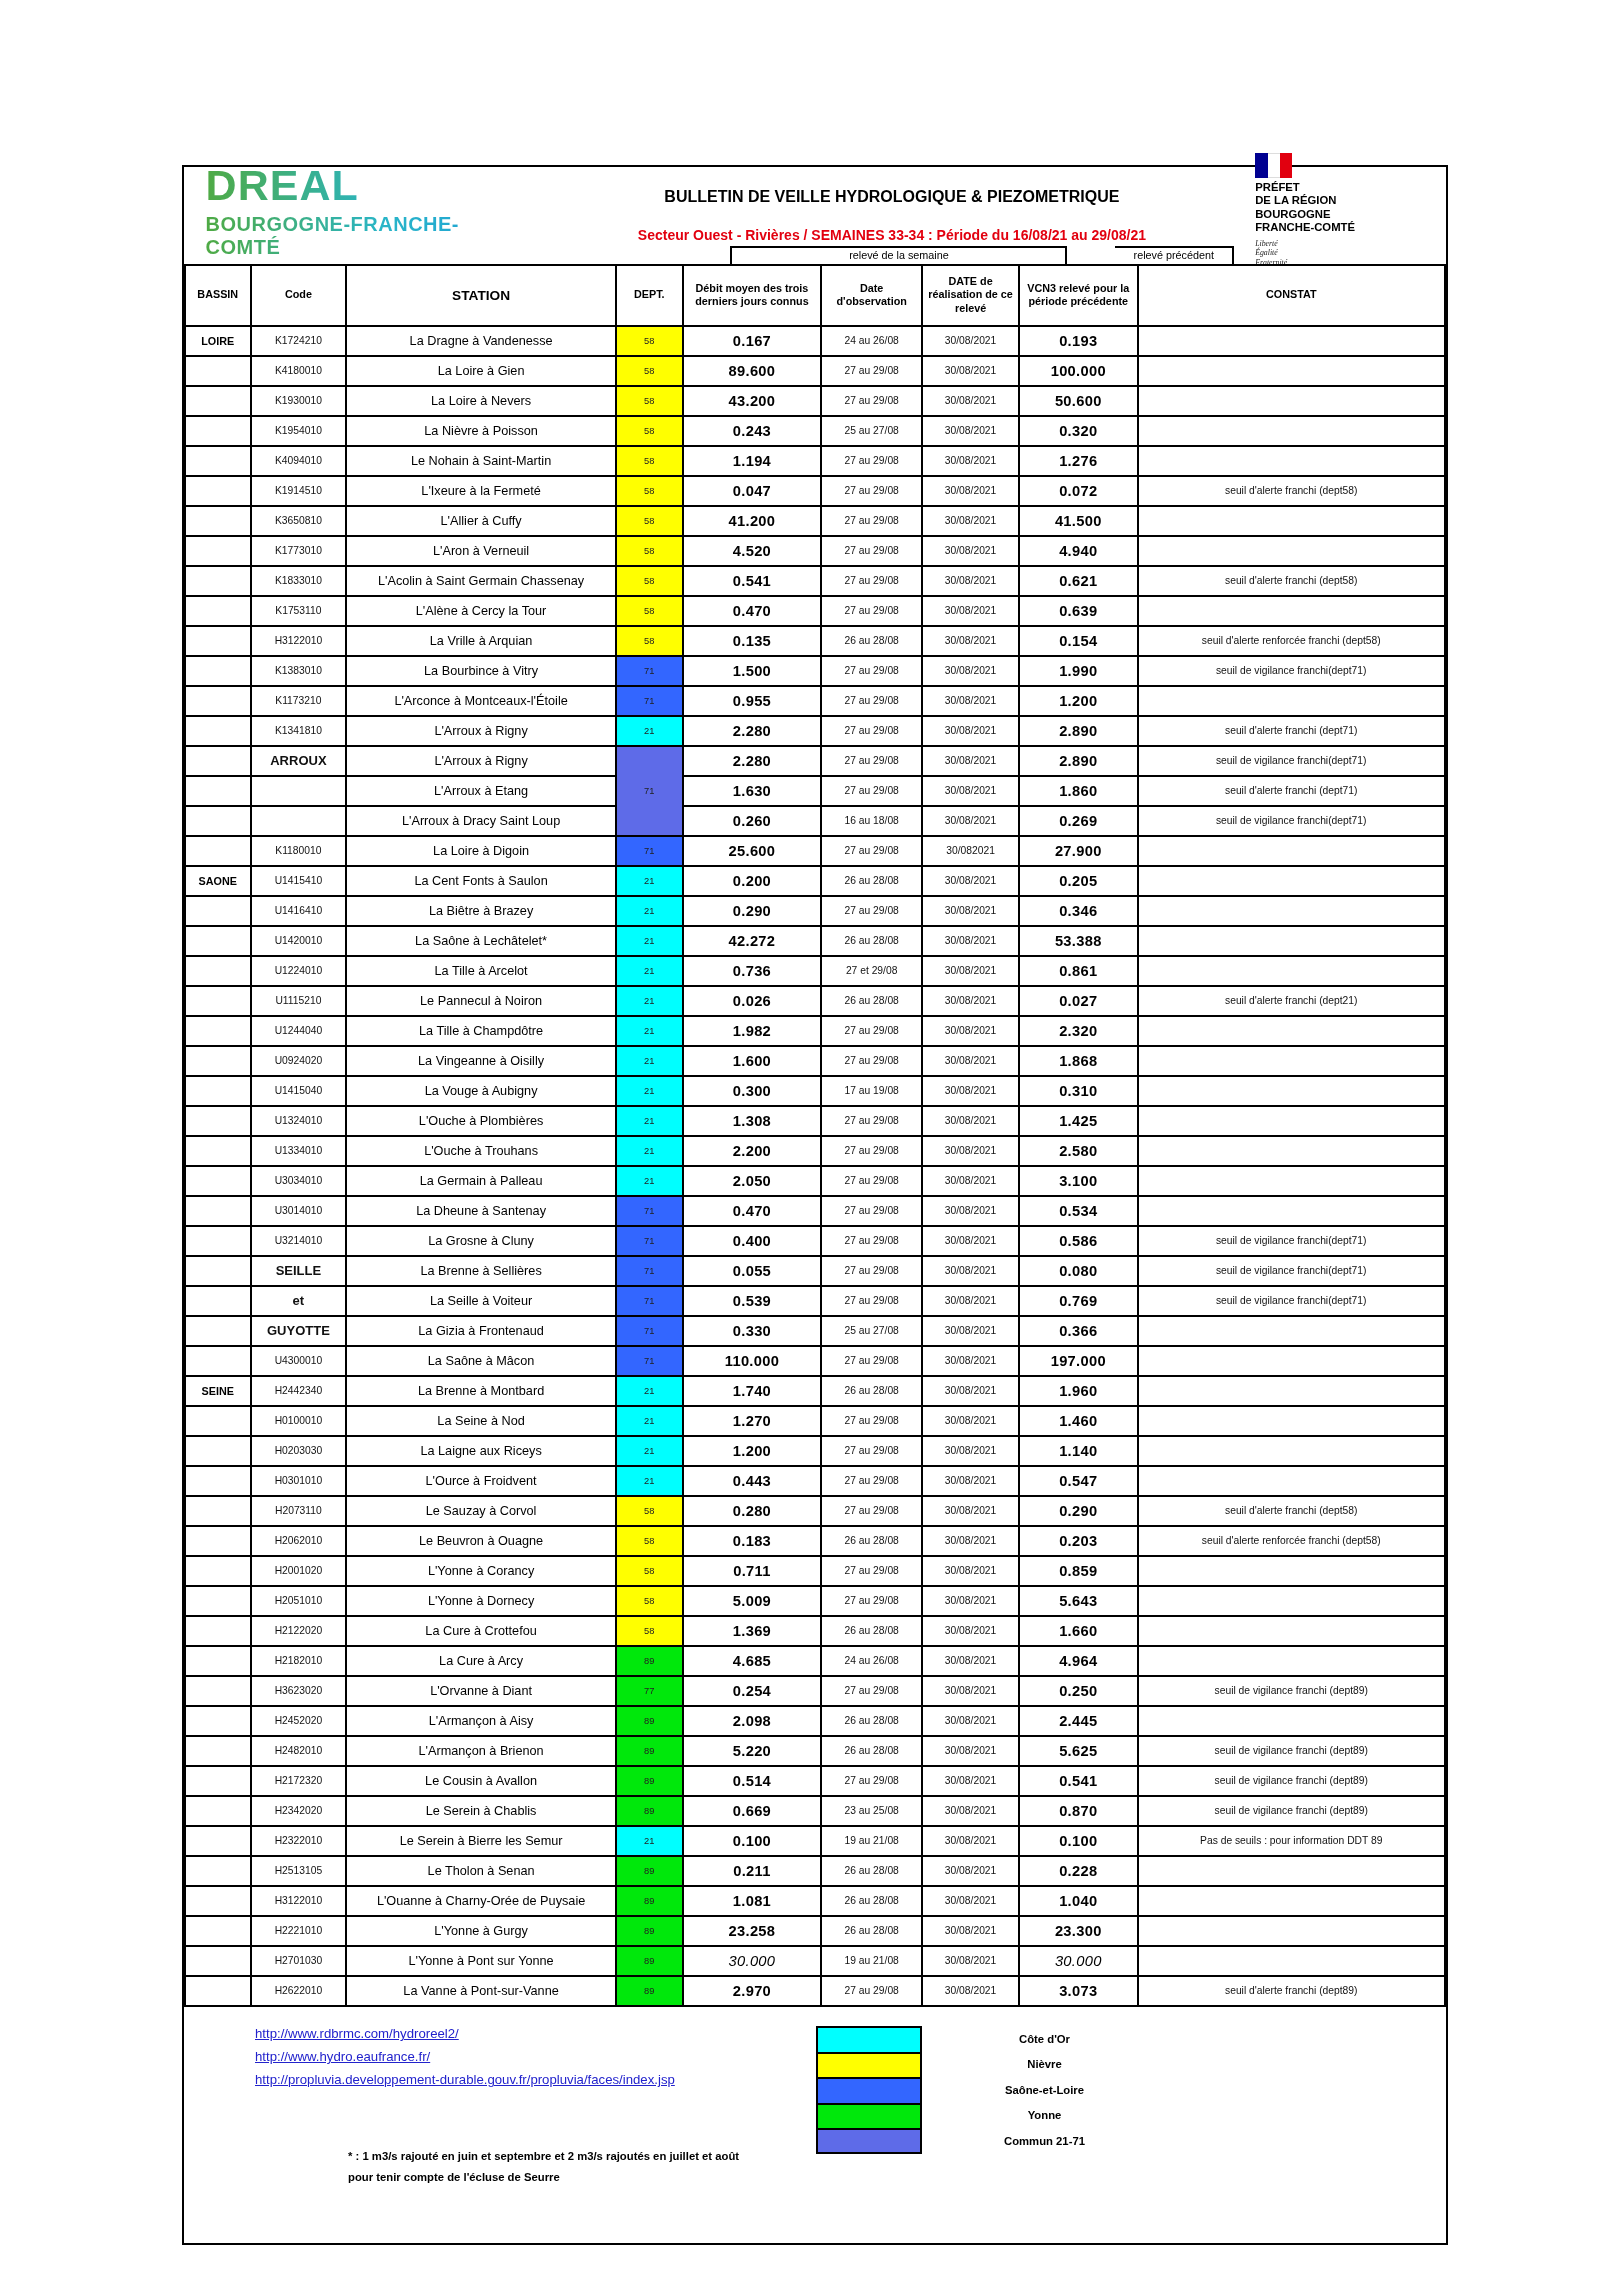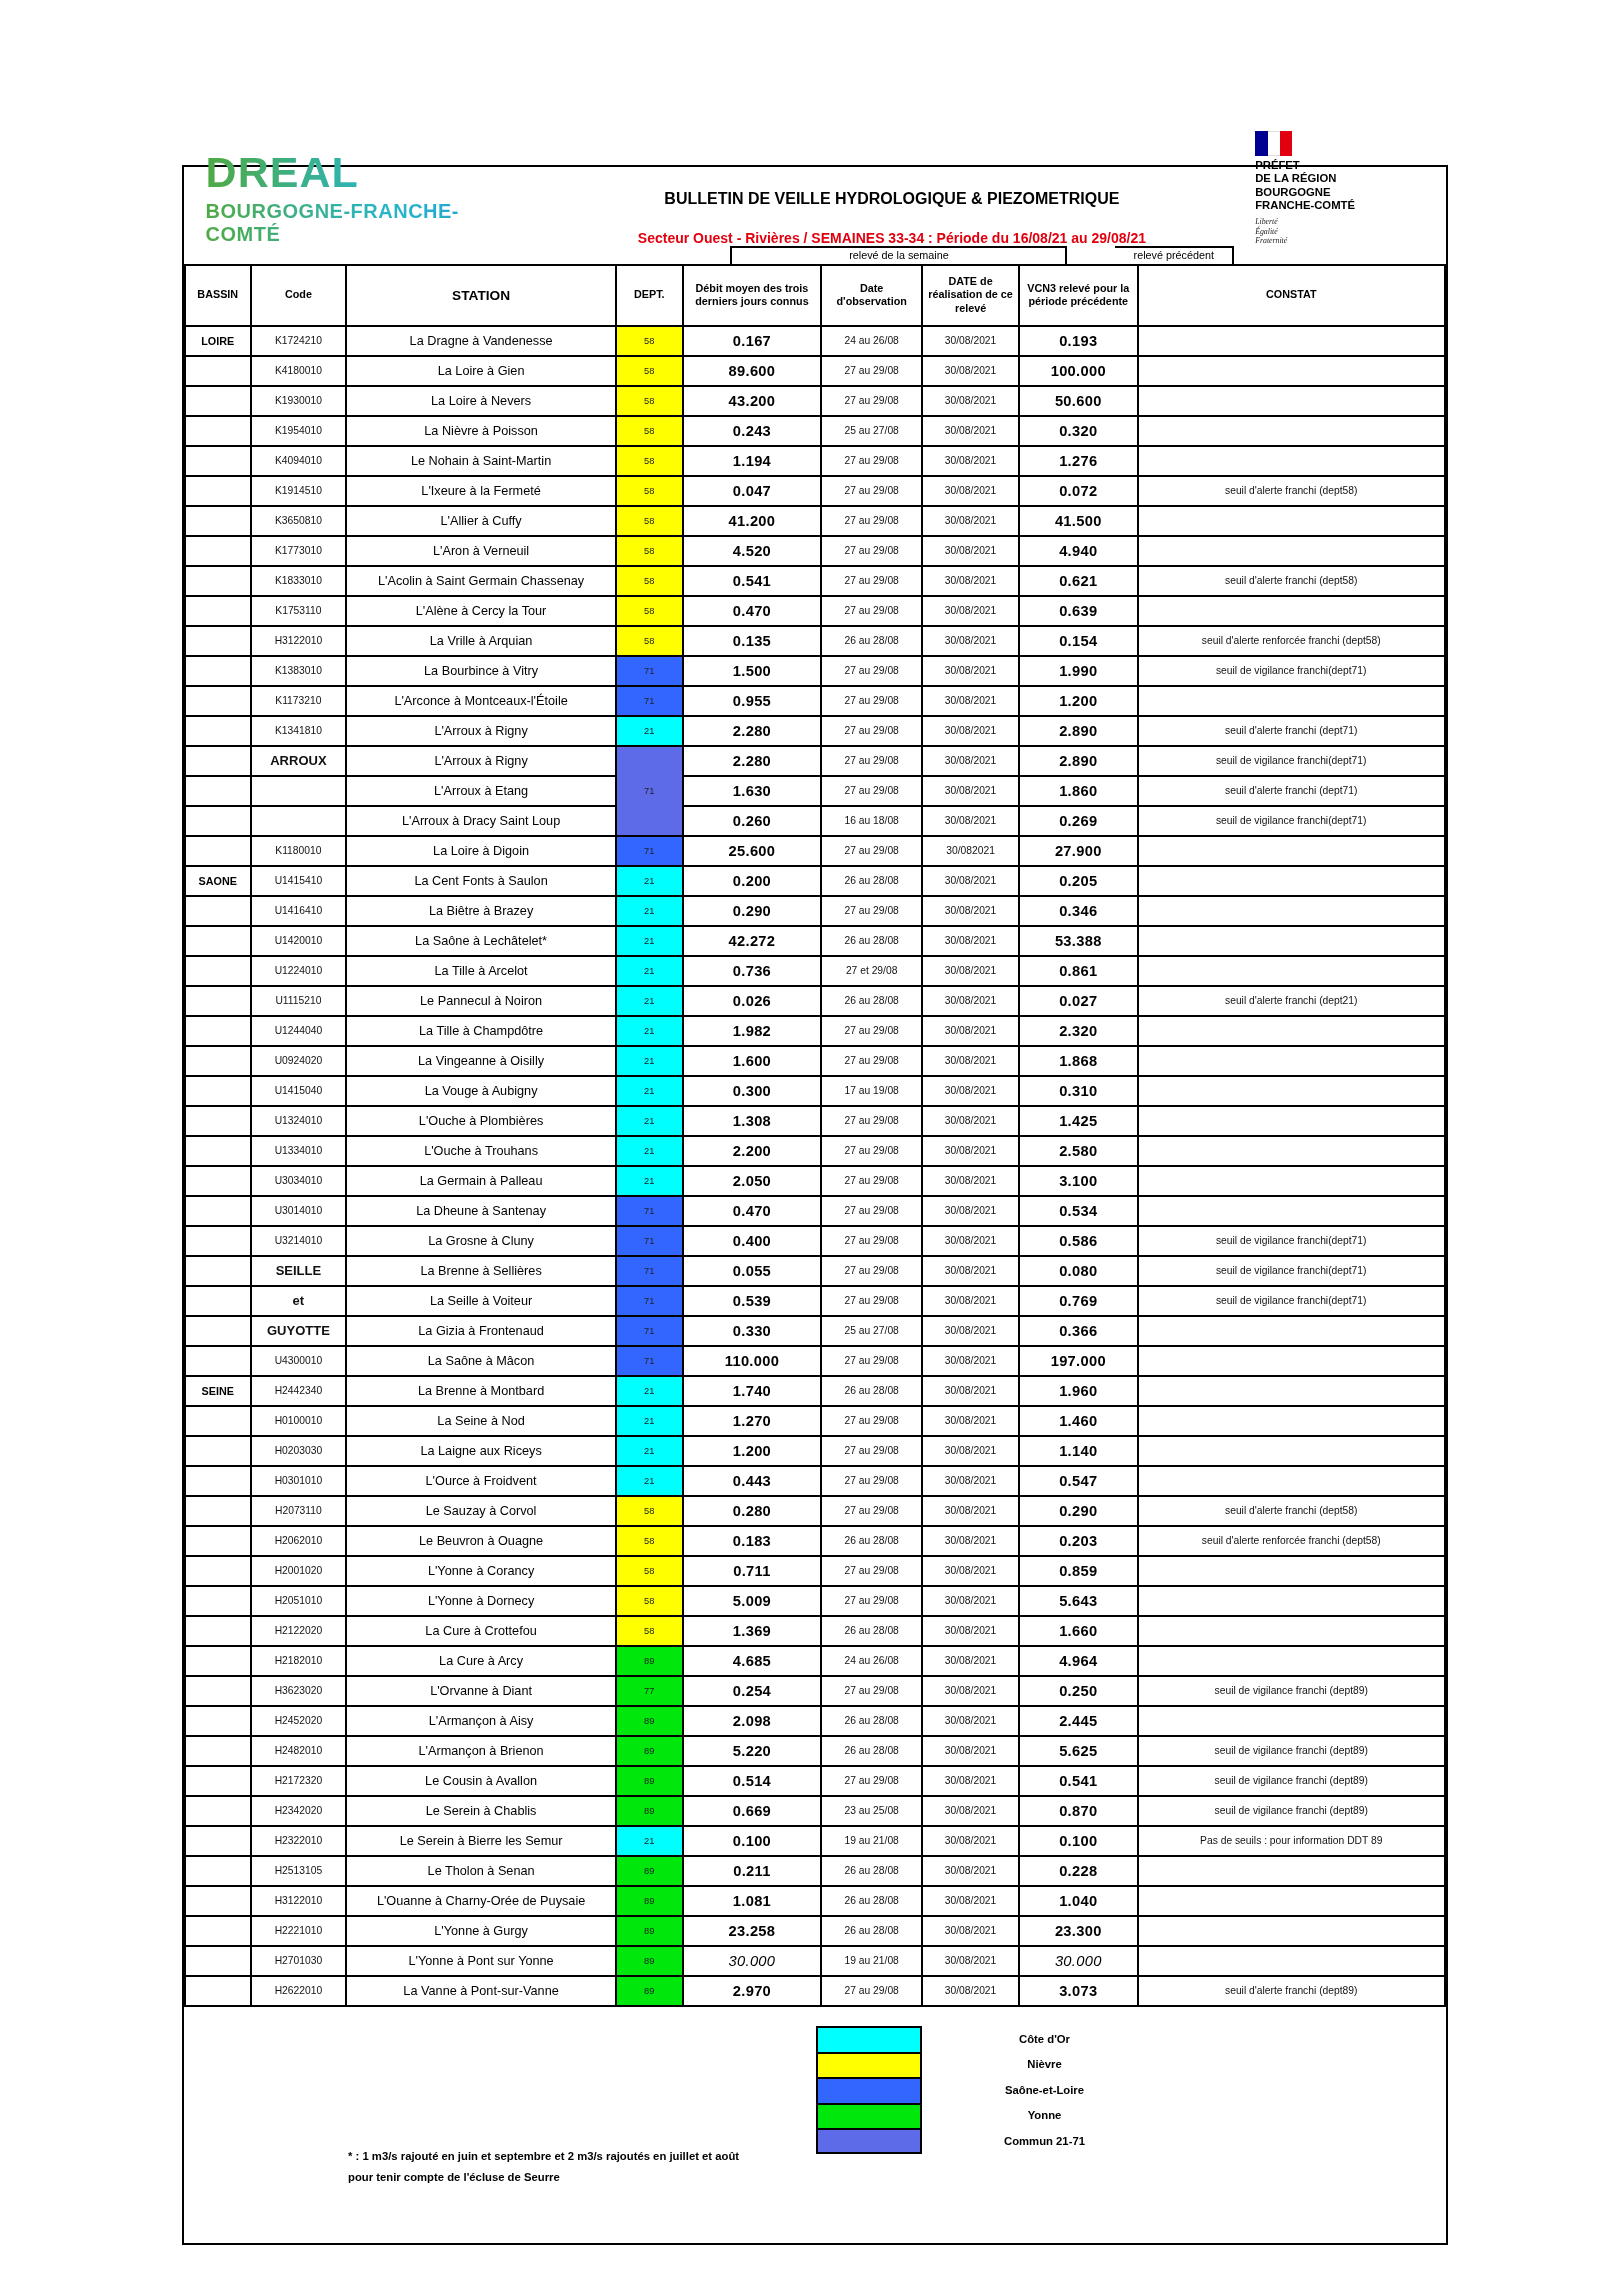--- a/index.html
+++ b/index.html
@@ -15,21 +15,21 @@
     width: 1266px; height: 2080px;
     border: 2.9px solid #000;
     background: #fff;
     display: flex;
     flex-direction: column;
   }
   
   .header-zone {
     height: 79px;
     display: flex;
-    align-items: flex-end;
+    align-items: center;
     padding: 5.9px 9.8px 0 21.6px;
     gap: 28px;
   }
   .logo-block { width: 323px; padding-top: 3.9px; }
   .logo-dreal {
     font-size: 43px; font-weight: 700; letter-spacing: 1px; line-height: 1.0;
   }
   .logo-region {
     font-size: 20px; font-weight: 700; letter-spacing: 0.5px; margin-top: 5.9px;
   }
@@ -787,20 +787,25 @@
           <td class="val">2.970</td>
           <td class="date">27 au 29/08</td>
           <td class="date">30/08/2021</td>
           <td class="val">3.073</td>
           <td class="constat">seuil d'alerte franchi (dept89)</td>
         </tr>
       </tbody>
   </table>
 
   <div class="footer">
+    <div class="links" id="links">
+        <a href="#">http://www.rdbrmc.com/hydroreel2/</a>
+        <a href="#">http://www.hydro.eaufrance.fr/</a>
+        <a href="#">http://propluvia.developpement-durable.gouv.fr/propluvia/faces/index.jsp</a>
+      </div>
     <div class="legend" id="legend">
         <div class="legend-row">
           <div class="legend-swatch" style="background: rgb(0, 255, 255);"></div>
           <div class="legend-label">Côte d'Or</div>
         </div>
         <div class="legend-row">
           <div class="legend-swatch" style="background: rgb(255, 255, 0);"></div>
           <div class="legend-label">Nièvre</div>
         </div>
         <div class="legend-row">

